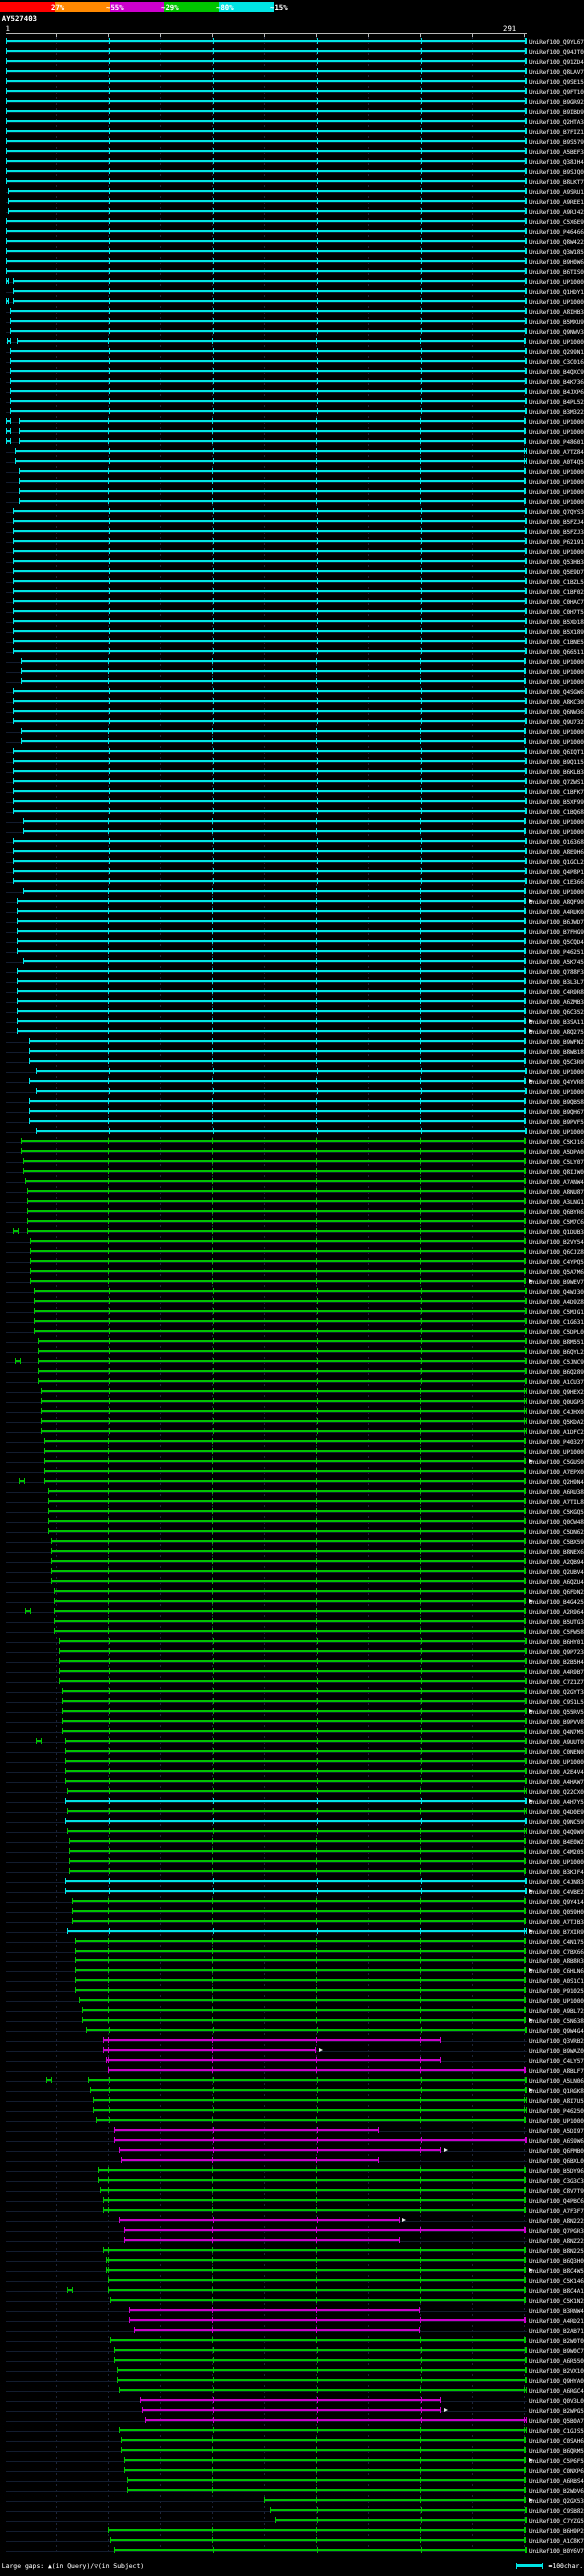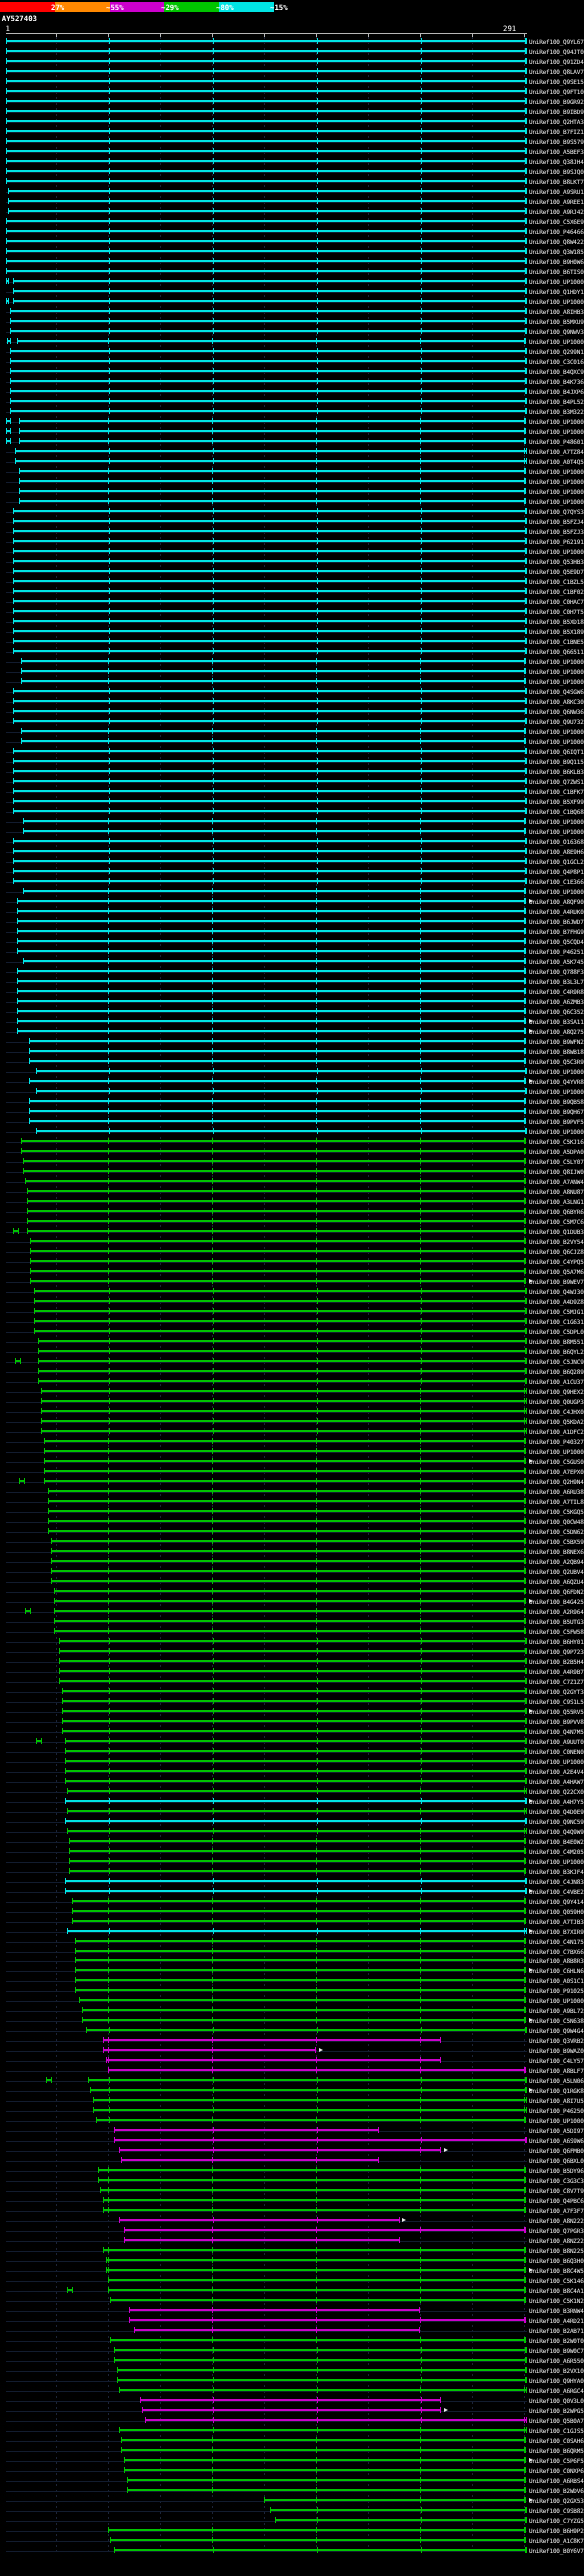--- a/index.html
+++ b/index.html
@@ -3629,14 +3629,23 @@
           <div class="cap capl"></div>
           <div class="cap capr"></div>
           <div class="btick" style="left: 99px;"></div>
           <div class="btick" style="left: 203px;"></div>
           <div class="btick" style="left: 307px;"></div>
           <div class="btick" style="left: 411px;"></div>
         </div>
         <div class="rlabel">UniRef100_B0Y6V7</div>
       </div>
     </div>
+  <div class="footer">
+    <span class="fleft">Large gaps: ▲(in Query)/▽(in Subject)</span>
+    <span class="fswatch" id="fswatch" style="color: rgb(0, 228, 228);">
+        <div class="ln"></div>
+        <div class="cap capl"></div>
+        <div class="cap capr"></div>
+      </span>
+    <span class="fright">=100char.</span>
+  </div>
 </div>
 
 
 </body></html>

